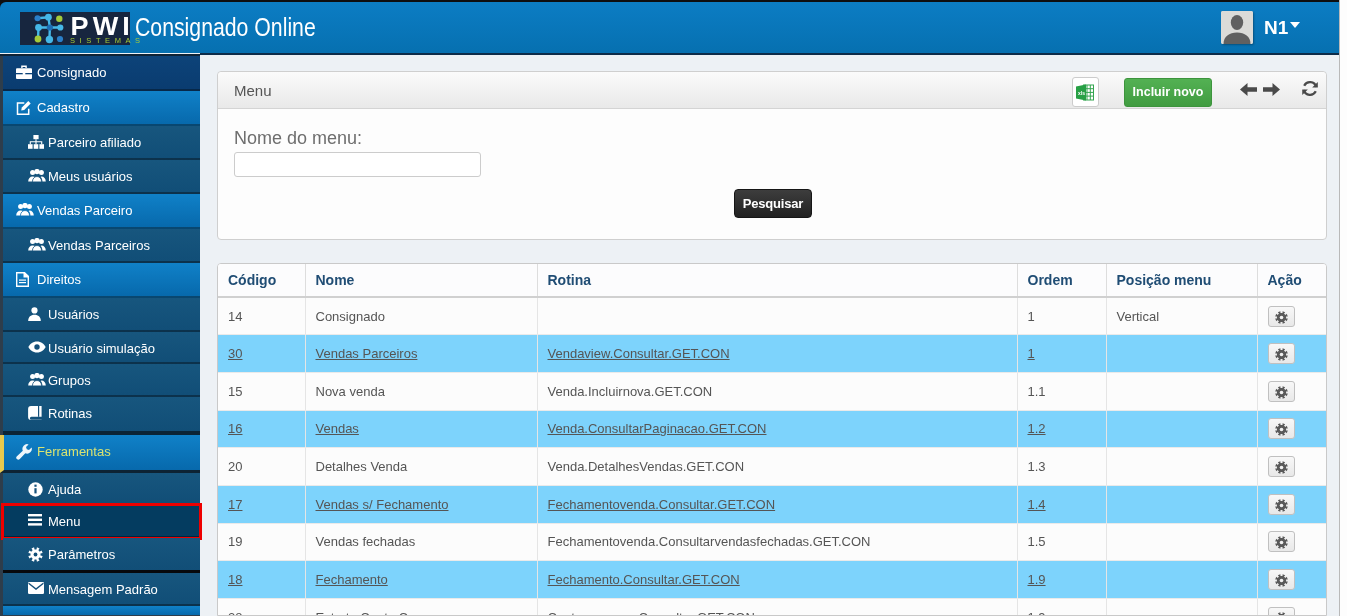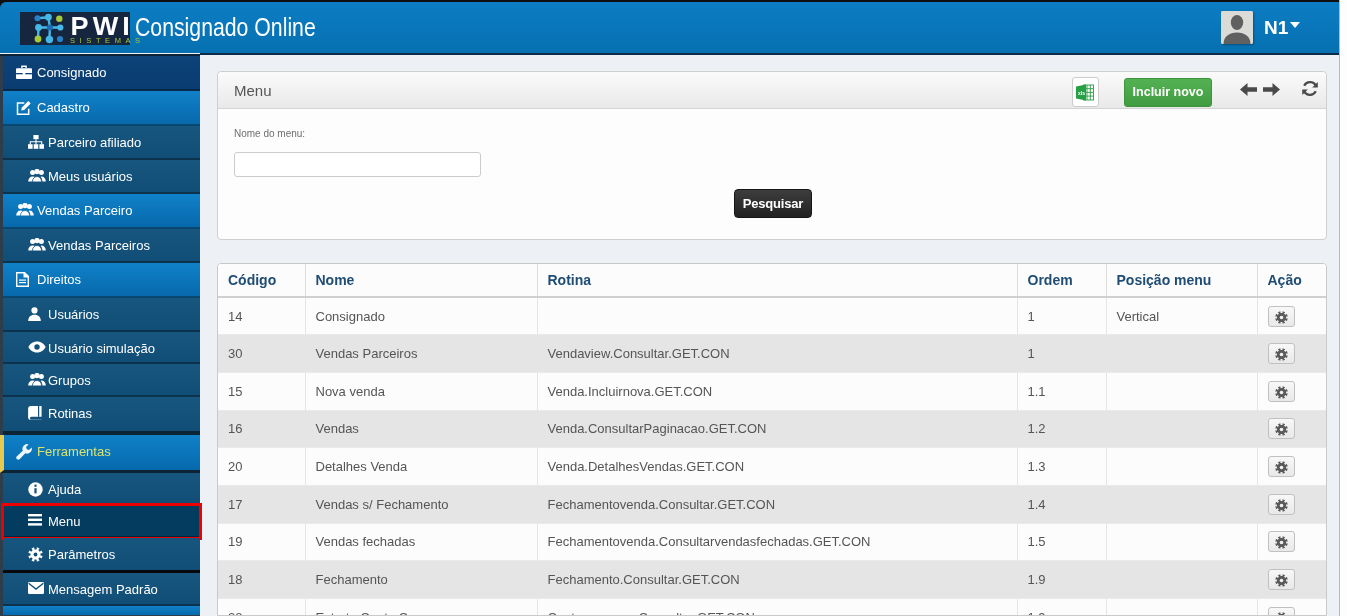--- a/index.html
+++ b/index.html
@@ -31,31 +31,31 @@
 #mi-menu { outline:3px solid #ee0000; outline-offset:-1px; }
 #mi-ferr { margin-left:0; border-left:4px solid #e7c94e;padding-left:24px; }
 #mi-ferr .ic { left:12px; } #mi-ferr .txt { left:33px; color:#d9e372; }
 
 #panel1 { position:absolute; left:217px; top:71px; width:1110px; height:169px; background:#fdfdfd; border:1px solid #cfcfcf; border-radius:4px; }
 #p1head { position:absolute; left:0; top:0; width:1108px; height:37px; background:linear-gradient(#fbfbfb,#e9e9e9); border-bottom:1px solid #d4d4d4; border-radius:4px 4px 0 0; }
 #p1head .cap { position:absolute; left:16px; top:0; line-height:37px; font-size:15px; color:#555; }
 #btn-excel { position:absolute; left:854px; top:5px; width:27px; height:30px; background:#fff; border:1px solid #ccc; border-radius:3px; }
 #btn-novo { position:absolute; left:906px; top:6px; width:88px; height:29px; background:linear-gradient(#53b153,#419c41); border:1px solid #3d943d; border-radius:3px; color:#fff; font-size:12.5px; font-weight:bold; text-align:center; line-height:27px; }
 .arr { position:absolute; top:10px; color:#4a4a4a; }
-#lbl-nome { position:absolute; left:16px; top:56px; font-size:10px; color:#6e6e6e; }
+#lbl-nome { position:absolute; left:16px; top:56px; font-size:18px; color:#6e6e6e; }
 #inp-nome { position:absolute; left:16px; top:80px; width:247px; height:25px; background:#fff; border:1px solid #ccc; border-radius:3px; }
 #btn-pesq { position:absolute; left:516px; top:117px; width:78px; height:29px; background:linear-gradient(#3d3d3d,#222); border:1px solid #161616; border-radius:4px; color:#fff; font-size:13px; letter-spacing:-0.2px; font-weight:bold; text-align:center; line-height:27px; }
 
 #panel2 { position:absolute; left:217px; top:263px; width:1110px; height:353px; background:#fff; border:1px solid #c9c9c9; border-radius:4px 4px 0 0; overflow:hidden; }
 table { border-collapse:collapse; width:1108px; table-layout:fixed; }
 th { height:33px; font-size:14px; font-weight:bold; color:#204d74; text-align:left; padding:0 0 0 10px; border-left:1px solid #ddd; border-bottom:2px solid #d0d0d0; background:#fcfcfd; }
 th:first-child { border-left:none; }
 td { height:37.7px; font-size:13px; color:#555; padding:0 0 0 10px; border-left:1px solid #e5e5e5; border-bottom:1px solid #eaeaea; background:#fcfcfc; }
 td:first-child { border-left:none; }
-tr.alt td { background:#e5e5e5; }
+tr.alt td { background:#7dd3fc;text-decoration:underline; }
 .gearbtn { display:inline-block; width:27px; height:21px; background:linear-gradient(#f8f8f8,#e8e8e8); border:1px solid #c0c0c0; border-radius:3px; text-align:center; }
 </style>
 </head>
 <body>
 <div id="page">
   <div id="corner" style="position:absolute;left:0;top:0;width:12px;height:14px;background:#0e0e10;"></div>
   <div id="topbar">
     <div class="logo" id="logobox"><svg width="110" height="33" viewBox="0 0 110 33">
       <g stroke="#45b8e8" stroke-width="2.4">
         <path d="M17.9 15.5 16.4 5.2M17.9 15.5 6.5 15.5M17.9 15.5l10.4 0M17.9 15.5 17.4 27.5M6.5 15.5 6 27M16.4 5.2 5.5 6.2" fill="none"></path>

